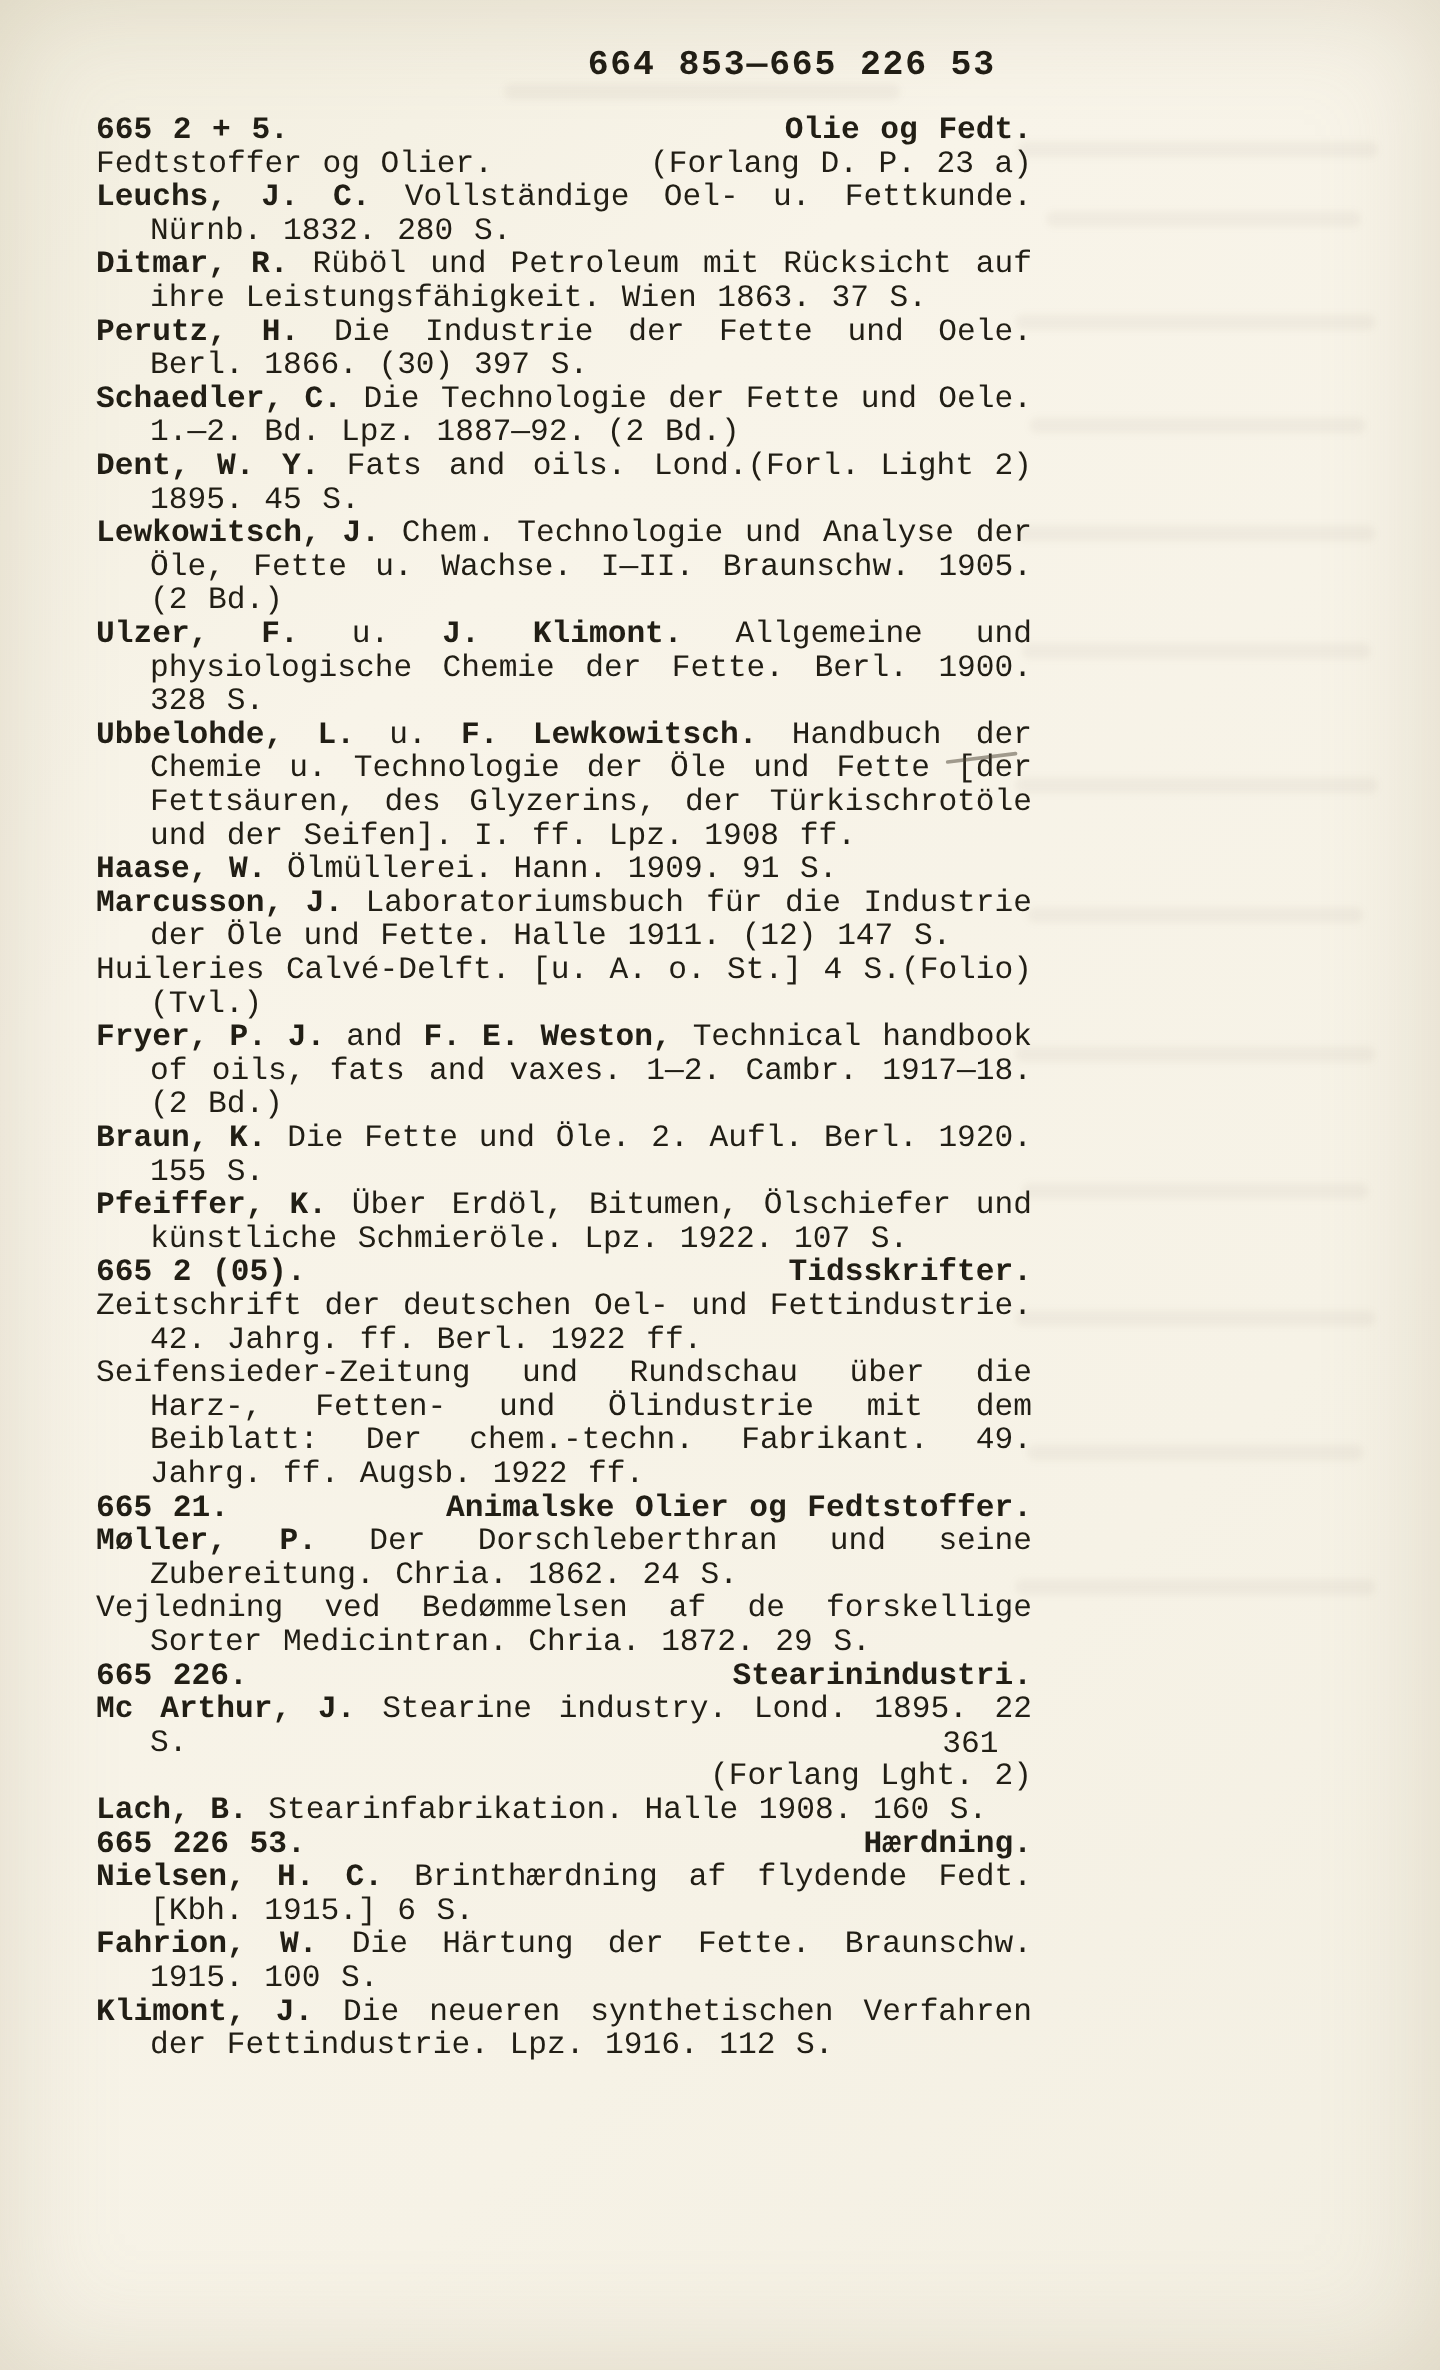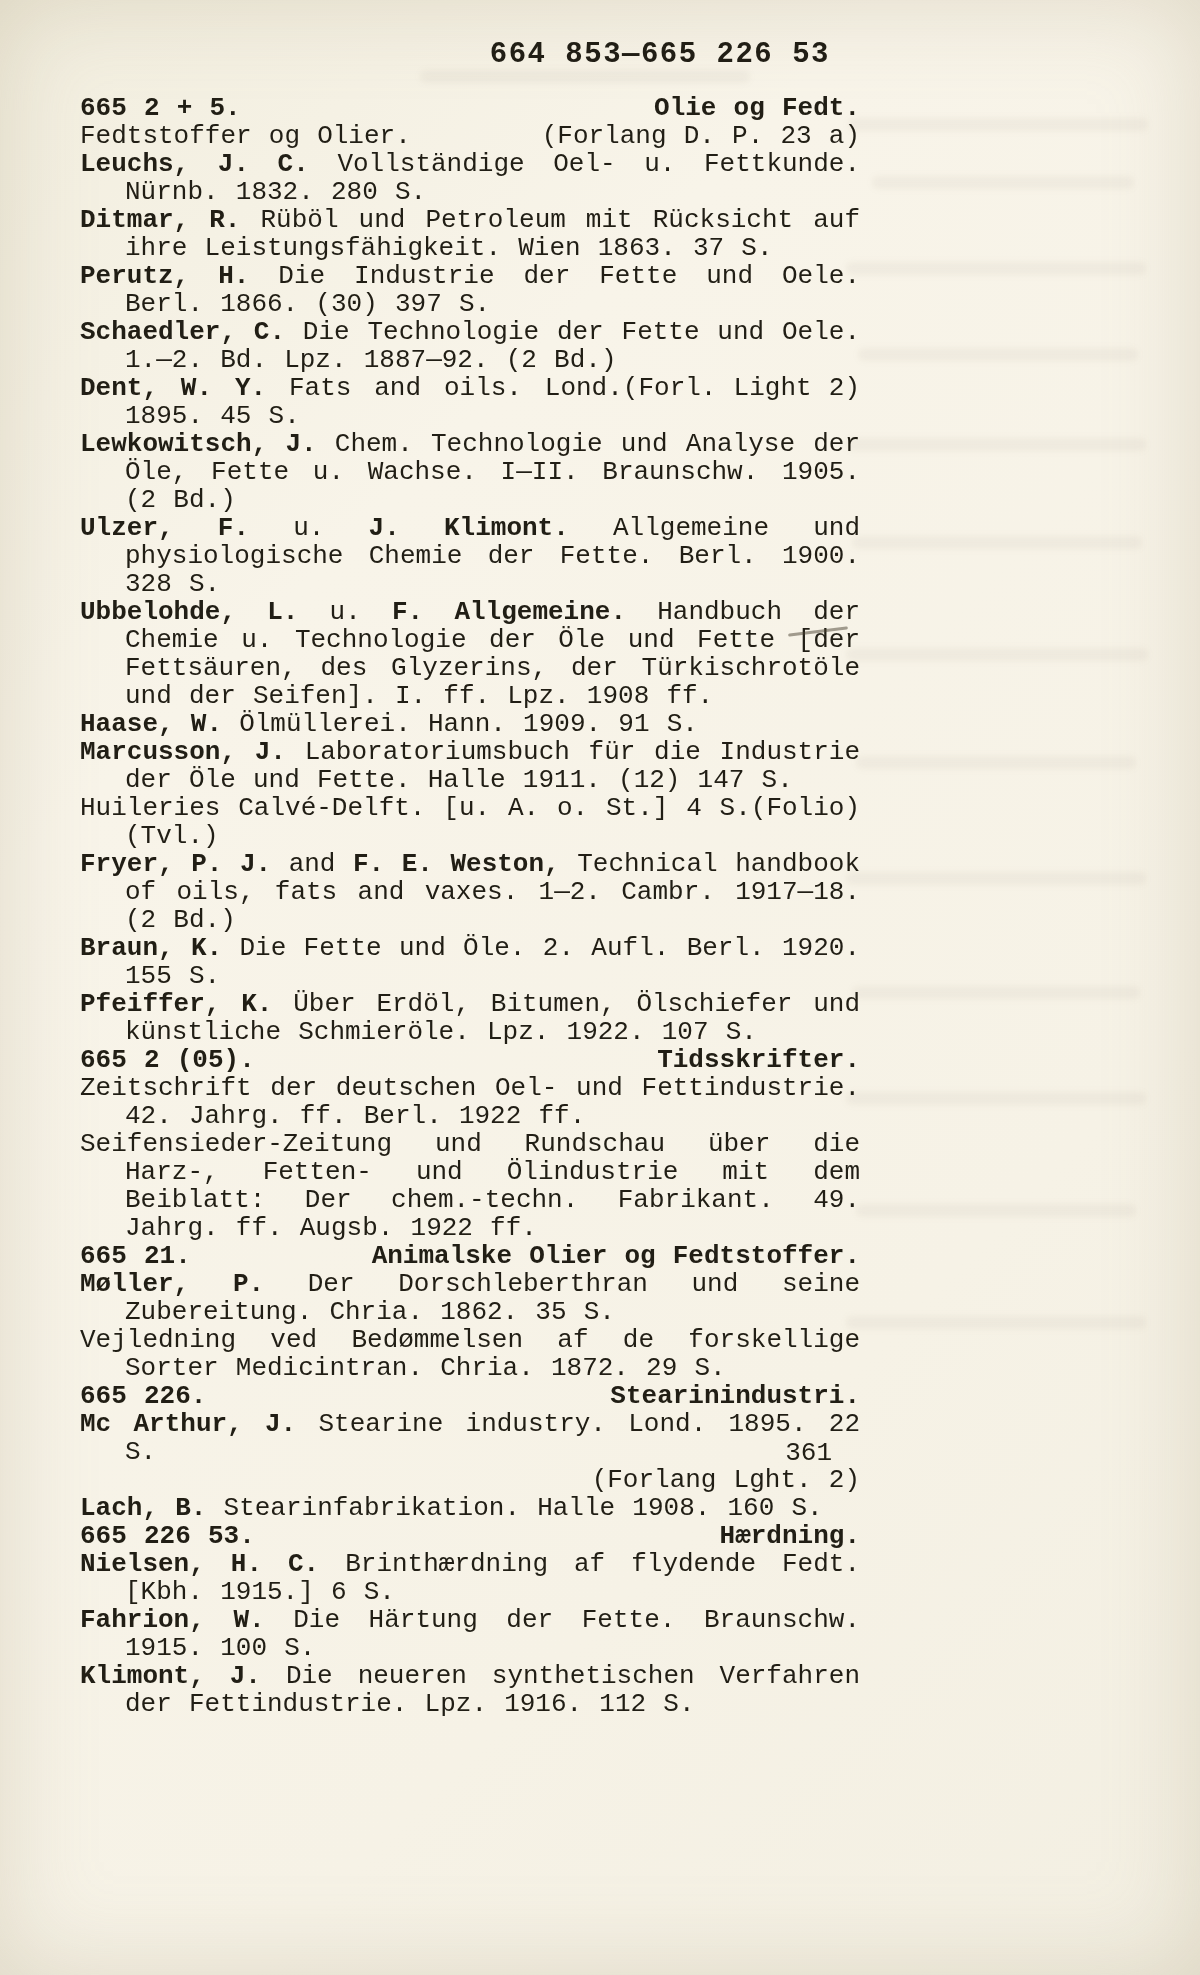--- a/index.html
+++ b/index.html
@@ -121,38 +121,38 @@
         <span class="sec-title">Olie og Fedt.</span>
       </div>
       <p class="entry"><span class="right-note">(Forlang D. P. 23 a)</span><span>Fedtstoffer og Olier.</span></p>
       <p class="entry"><span class="b">Leuchs, J. C.</span><span> Vollständige Oel- u. Fettkunde. Nürnb. 1832. 280 S.</span></p>
       <p class="entry"><span class="b">Ditmar, R.</span><span> Rüböl und Petroleum mit Rücksicht auf ihre Leistungsfähigkeit. Wien 1863. 37 S.</span></p>
       <p class="entry"><span class="b">Perutz, H.</span><span> Die Industrie der Fette und Oele. Berl. 1866. (30) 397 S.</span></p>
       <p class="entry"><span class="b">Schaedler, C.</span><span> Die Technologie der Fette und Oele. 1.—2. Bd. Lpz. 1887—92. (2 Bd.)</span></p>
       <p class="entry"><span class="right-note">(Forl. Light 2)</span><span class="b">Dent, W. Y.</span><span> Fats and oils. Lond. 1895. 45 S.</span></p>
       <p class="entry"><span class="b">Lewkowitsch, J.</span><span> Chem. Technologie und Analyse der Öle, Fette u. Wachse. I—II. Braunschw. 1905. (2 Bd.)</span></p>
       <p class="entry"><span class="b">Ulzer, F.</span><span> u. </span><span class="b">J. Klimont.</span><span> Allgemeine und physiologische Chemie der Fette. Berl. 1900. 328 S.</span></p>
-      <p class="entry"><span class="b">Ubbelohde, L.</span><span> u. </span><span class="b">F. Allgemeine.</span><span> Handbuch der Chemie u. Technologie der Öle und Fette [der Fettsäuren, des Glyzerins, der Türkischrotöle und der Seifen]. I. ff. Lpz. 1908 ff.</span></p>
+      <p class="entry"><span class="b">Ubbelohde, L.</span><span> u. </span><span class="b">F. Lewkowitsch.</span><span> Handbuch der Chemie u. Technologie der Öle und Fette [der Fettsäuren, des Glyzerins, der Türkischrotöle und der Seifen]. I. ff. Lpz. 1908 ff.</span></p>
       <p class="entry"><span class="b">Haase, W.</span><span> Ölmüllerei. Hann. 1909. 91 S.</span></p>
       <p class="entry"><span class="b">Marcusson, J.</span><span> Laboratoriumsbuch für die Industrie der Öle und Fette. Halle 1911. (12) 147 S.</span></p>
       <p class="entry"><span class="right-note">(Folio)</span><span>Huileries Calvé-Delft. [u. A. o. St.] 4 S. (Tvl.)</span></p>
       <p class="entry"><span class="b">Fryer, P. J.</span><span> and </span><span class="b">F. E. Weston,</span><span> Technical handbook of oils, fats and vaxes. 1—2. Cambr. 1917—18. (2 Bd.)</span></p>
       <p class="entry"><span class="b">Braun, K.</span><span> Die Fette und Öle. 2. Aufl. Berl. 1920. 155 S.</span></p>
       <p class="entry"><span class="b">Pfeiffer, K.</span><span> Über Erdöl, Bitumen, Ölschiefer und künstliche Schmieröle. Lpz. 1922. 107 S.</span></p>
       <div class="section-heading">
         <span class="sec-code">665 2 (05).</span>
         <span class="sec-title">Tidsskrifter.</span>
       </div>
       <p class="entry"><span>Zeitschrift der deutschen Oel- und Fettindustrie. 42. Jahrg. ff. Berl. 1922 ff.</span></p>
       <p class="entry"><span>Seifensieder-Zeitung und Rundschau über die Harz-, Fetten- und Ölindustrie mit dem Beiblatt: Der chem.-techn. Fabrikant. 49. Jahrg. ff. Augsb. 1922 ff.</span></p>
       <div class="section-heading">
         <span class="sec-code">665 21.</span>
         <span class="sec-title">Animalske Olier og Fedtstoffer.</span>
       </div>
-      <p class="entry"><span class="b">Møller, P.</span><span> Der Dorschleberthran und seine Zubereitung. Chria. 1862. 35 S.</span></p>
+      <p class="entry"><span class="b">Møller, P.</span><span> Der Dorschleberthran und seine Zubereitung. Chria. 1862. 24 S.</span></p>
       <p class="entry"><span>Vejledning ved Bedømmelsen af de forskellige Sorter Medicintran. Chria. 1872. 29 S.</span></p>
       <div class="section-heading">
         <span class="sec-code">665 226.</span>
         <span class="sec-title">Stearinindustri.</span>
       </div>
       <p class="entry"><span class="b">Mc Arthur, J.</span><span> Stearine industry. Lond. 1895. 22 S.</span></p>
       <div class="right-line">(Forlang Lght. 2)</div>
       <p class="entry"><span class="b">Lach, B.</span><span> Stearinfabrikation. Halle 1908. 160 S.</span></p>
       <div class="section-heading">
         <span class="sec-code">665 226 53.</span>

